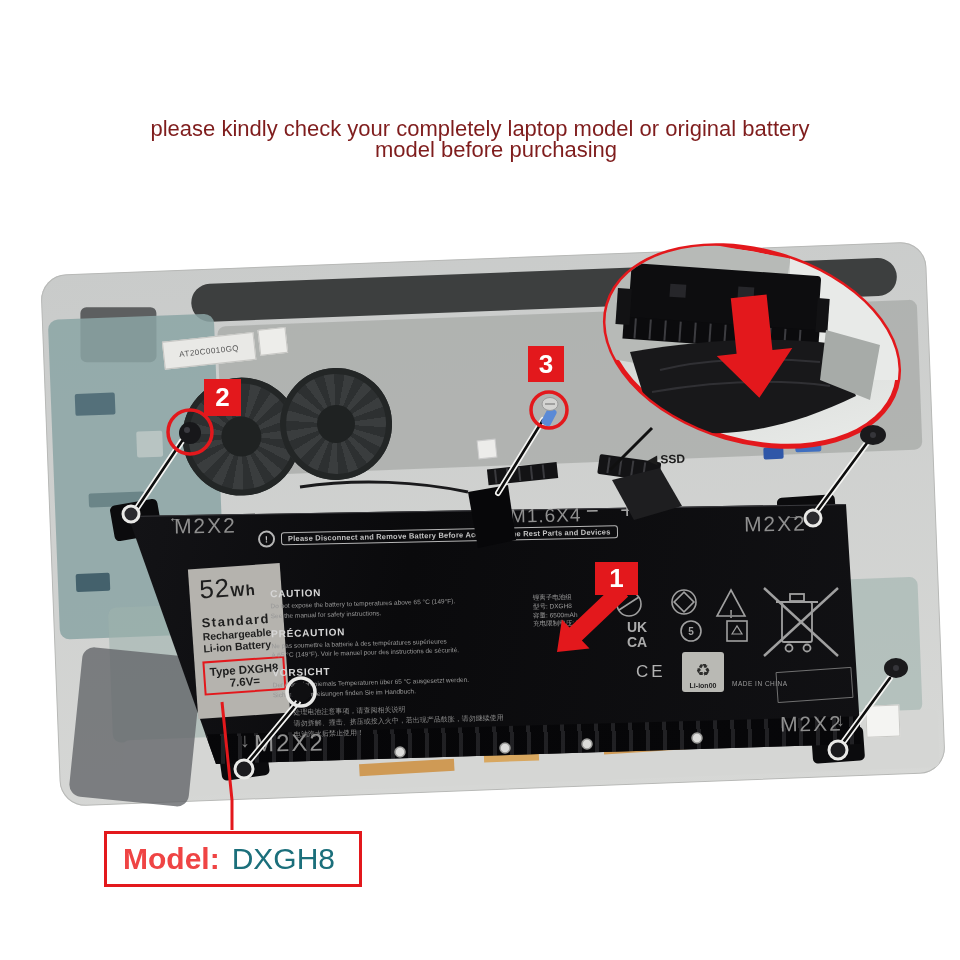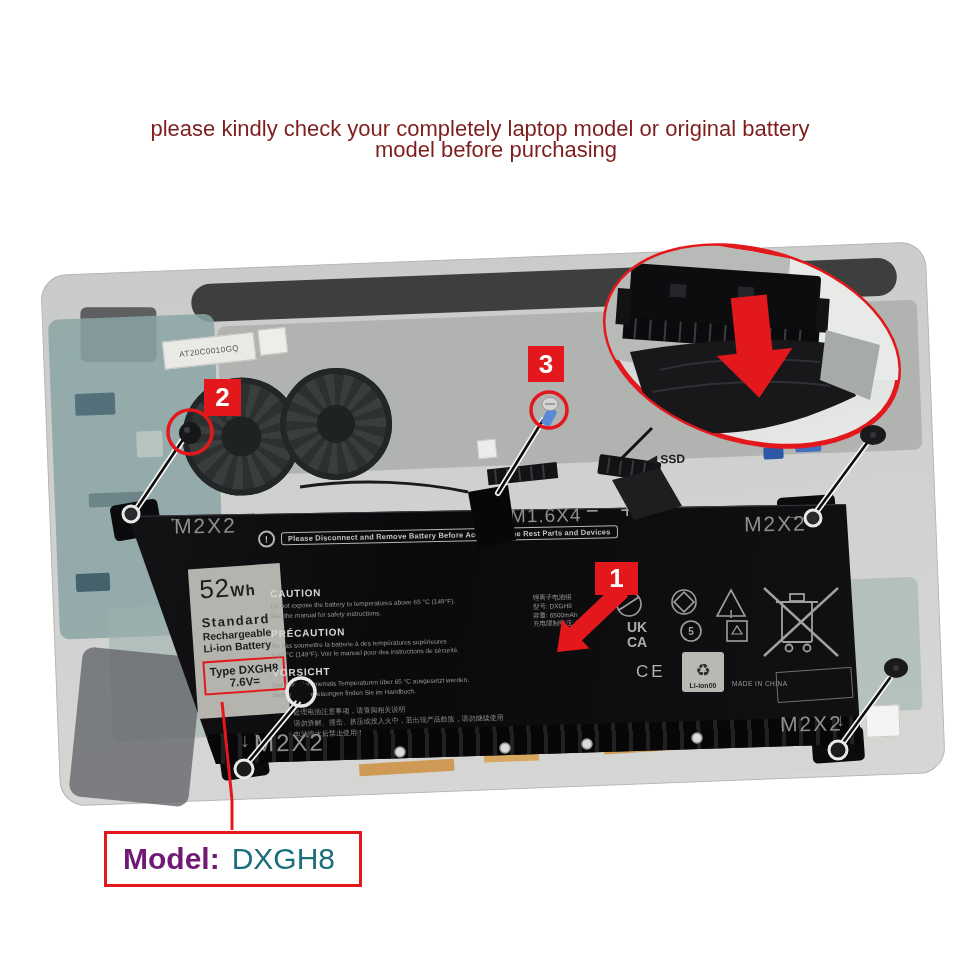--- a/index.html
+++ b/index.html
@@ -50,21 +50,21 @@
   .cnwarn{font-size:7px;color:#8a8a8a;line-height:1.6;margin-left:20px;}
   #specCn{left:533px;top:593px;width:84px;font-size:6.5px;color:#9c9c9c;line-height:1.35;
           transform:rotate(-1deg);}
   
   .step{background:#e3181c;color:#fff;font-weight:bold;display:flex;align-items:center;
         justify-content:center;font-size:26px;}
   
   #modelBox{left:104px;top:831px;width:258px;height:56px;border:3px solid #e3181c;
             background:#fff;display:flex;align-items:center;padding-left:16px;
             box-sizing:border-box;}
-  #modelBox .m-label{font-size:30px;font-weight:bold;color:#701a75;}
+  #modelBox .m-label{font-size:30px;font-weight:bold;color:#ef4444;}
   #modelBox .m-value{font-size:30px;color:#1b6f7b;margin-left:12px;}
   svg text{font-family:"Liberation Sans",sans-serif;}
 </style>
 </head>
 <body>
 
 <div id="stage">
 
   <div class="abs sub" style="top:116px;">please kindly check your completely laptop model or original battery</div>
   <div class="abs sub" style="top:137px;padding-left:32px;">model before purchasing</div>

